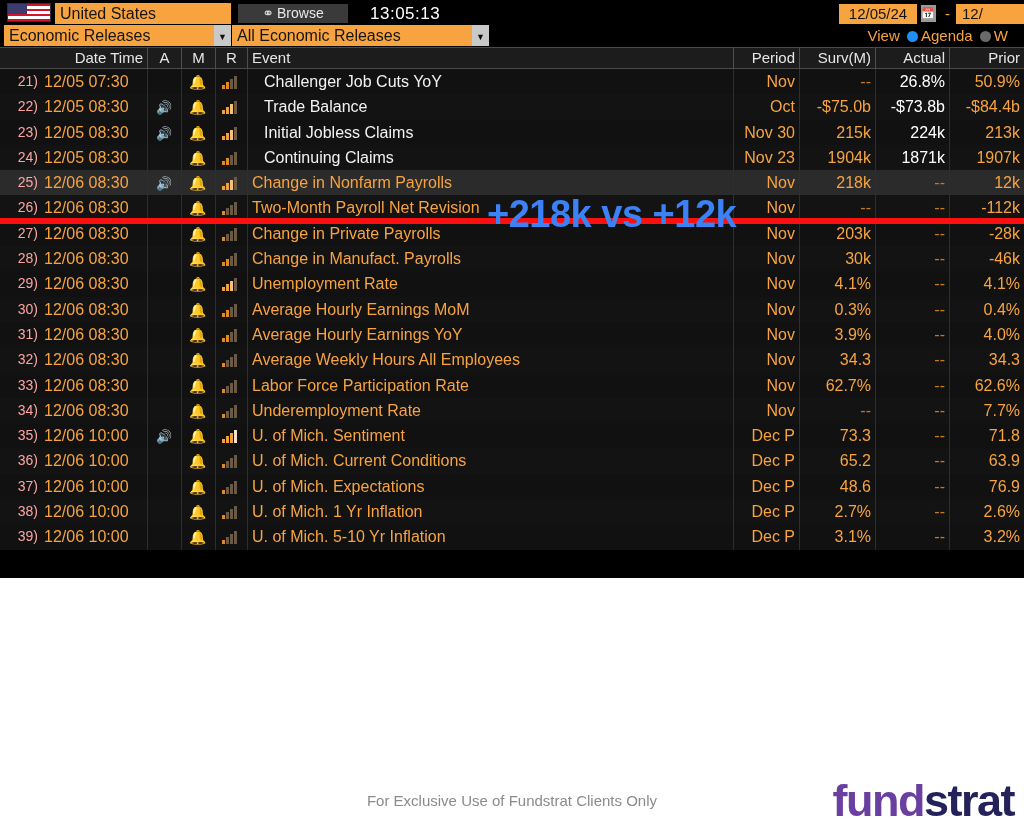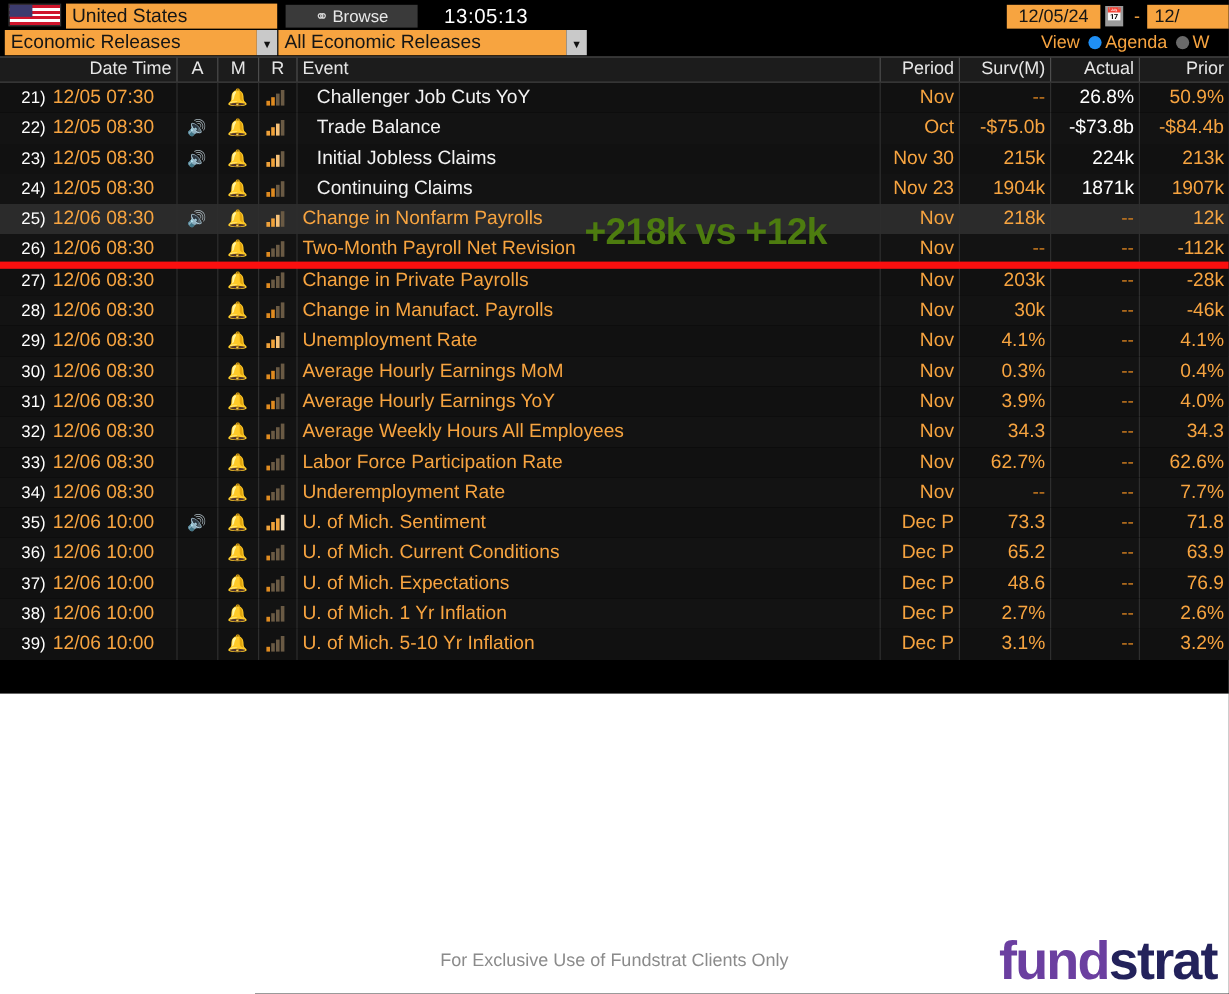--- a/index.html
+++ b/index.html
@@ -104,21 +104,21 @@
   }
   .hdr-row > div { border-right:1px solid #4d4d4d; padding:0 4px; overflow:hidden; white-space:nowrap; }
   .row {
     display:flex; height:25.3px; background:#111111;
     font-size:16px; line-height:25px; position:relative;
   }
   .row.alt { background:#131313; }
   .row.sel { background:#2b2b2b; }
   .row > div { border-right:1px solid #2e2e2e; padding:0 4px; overflow:hidden; white-space:nowrap; }
 
-  .c-num   { width:40px; text-align:right; color:#ffffff; font-size:14px; padding-right:2px !important; border-right:none !important; }
+  .c-num   { width:40px; text-align:right; color:#fca5a5; font-size:14px; padding-right:2px !important; border-right:none !important; }
   .c-date  { width:108px; text-align:left; color:#f7a440; }
   .c-a     { width:34px; text-align:center; }
   .c-m     { width:34px; text-align:center; }
   .c-r     { width:32px; text-align:center; }
   .c-event { flex:1 1 auto; text-align:left; }
   .c-period{ width:66px; text-align:right; color:#f7a440; }
   .c-surv  { width:76px; text-align:right; color:#f7a440; }
   .c-act   { width:74px; text-align:right; color:#ffffff; }
   .c-prior { width:74px; text-align:right; color:#f7a440; border-right:none !important; }
 
@@ -145,22 +145,22 @@
   .bars i:nth-child(4){ left:12px; height:13px; }
   .bars.l1 i:nth-child(1){ background:#e08b20; }
   .bars.l2 i:nth-child(1),.bars.l2 i:nth-child(2){ background:#e08b20; }
   .bars.l3 i:nth-child(1),.bars.l3 i:nth-child(2),.bars.l3 i:nth-child(3){ background:#f0a23a; }
   .bars.l4 i:nth-child(1),.bars.l4 i:nth-child(2),.bars.l4 i:nth-child(3){ background:#f0a23a; }
   .bars.l4 i:nth-child(4){ background:#efe3cf; }
   .bars.l3 i:nth-child(3){ background:#f6c27a; }
 
   
   #annot-text {
-    position:absolute; left:487px; top:176px; z-index:40;
-    color:#4d7c0f; font-size:31px; font-weight:bold; line-height:34px;
+    position:absolute; left:487px; top:197px; z-index:40;
+    color:#3b82f6; font-size:38px; font-weight:bold; line-height:34px;
     white-space:nowrap; letter-spacing:-0.5px;
   }
   #annot-line {
     position:absolute; left:0px; top:218px; width:1024px; height:6px;
     background:#fb0f0f; z-index:39;
   }
 
   
   #footer-note {
     position:absolute; left:0; top:792px; width:1024px;

